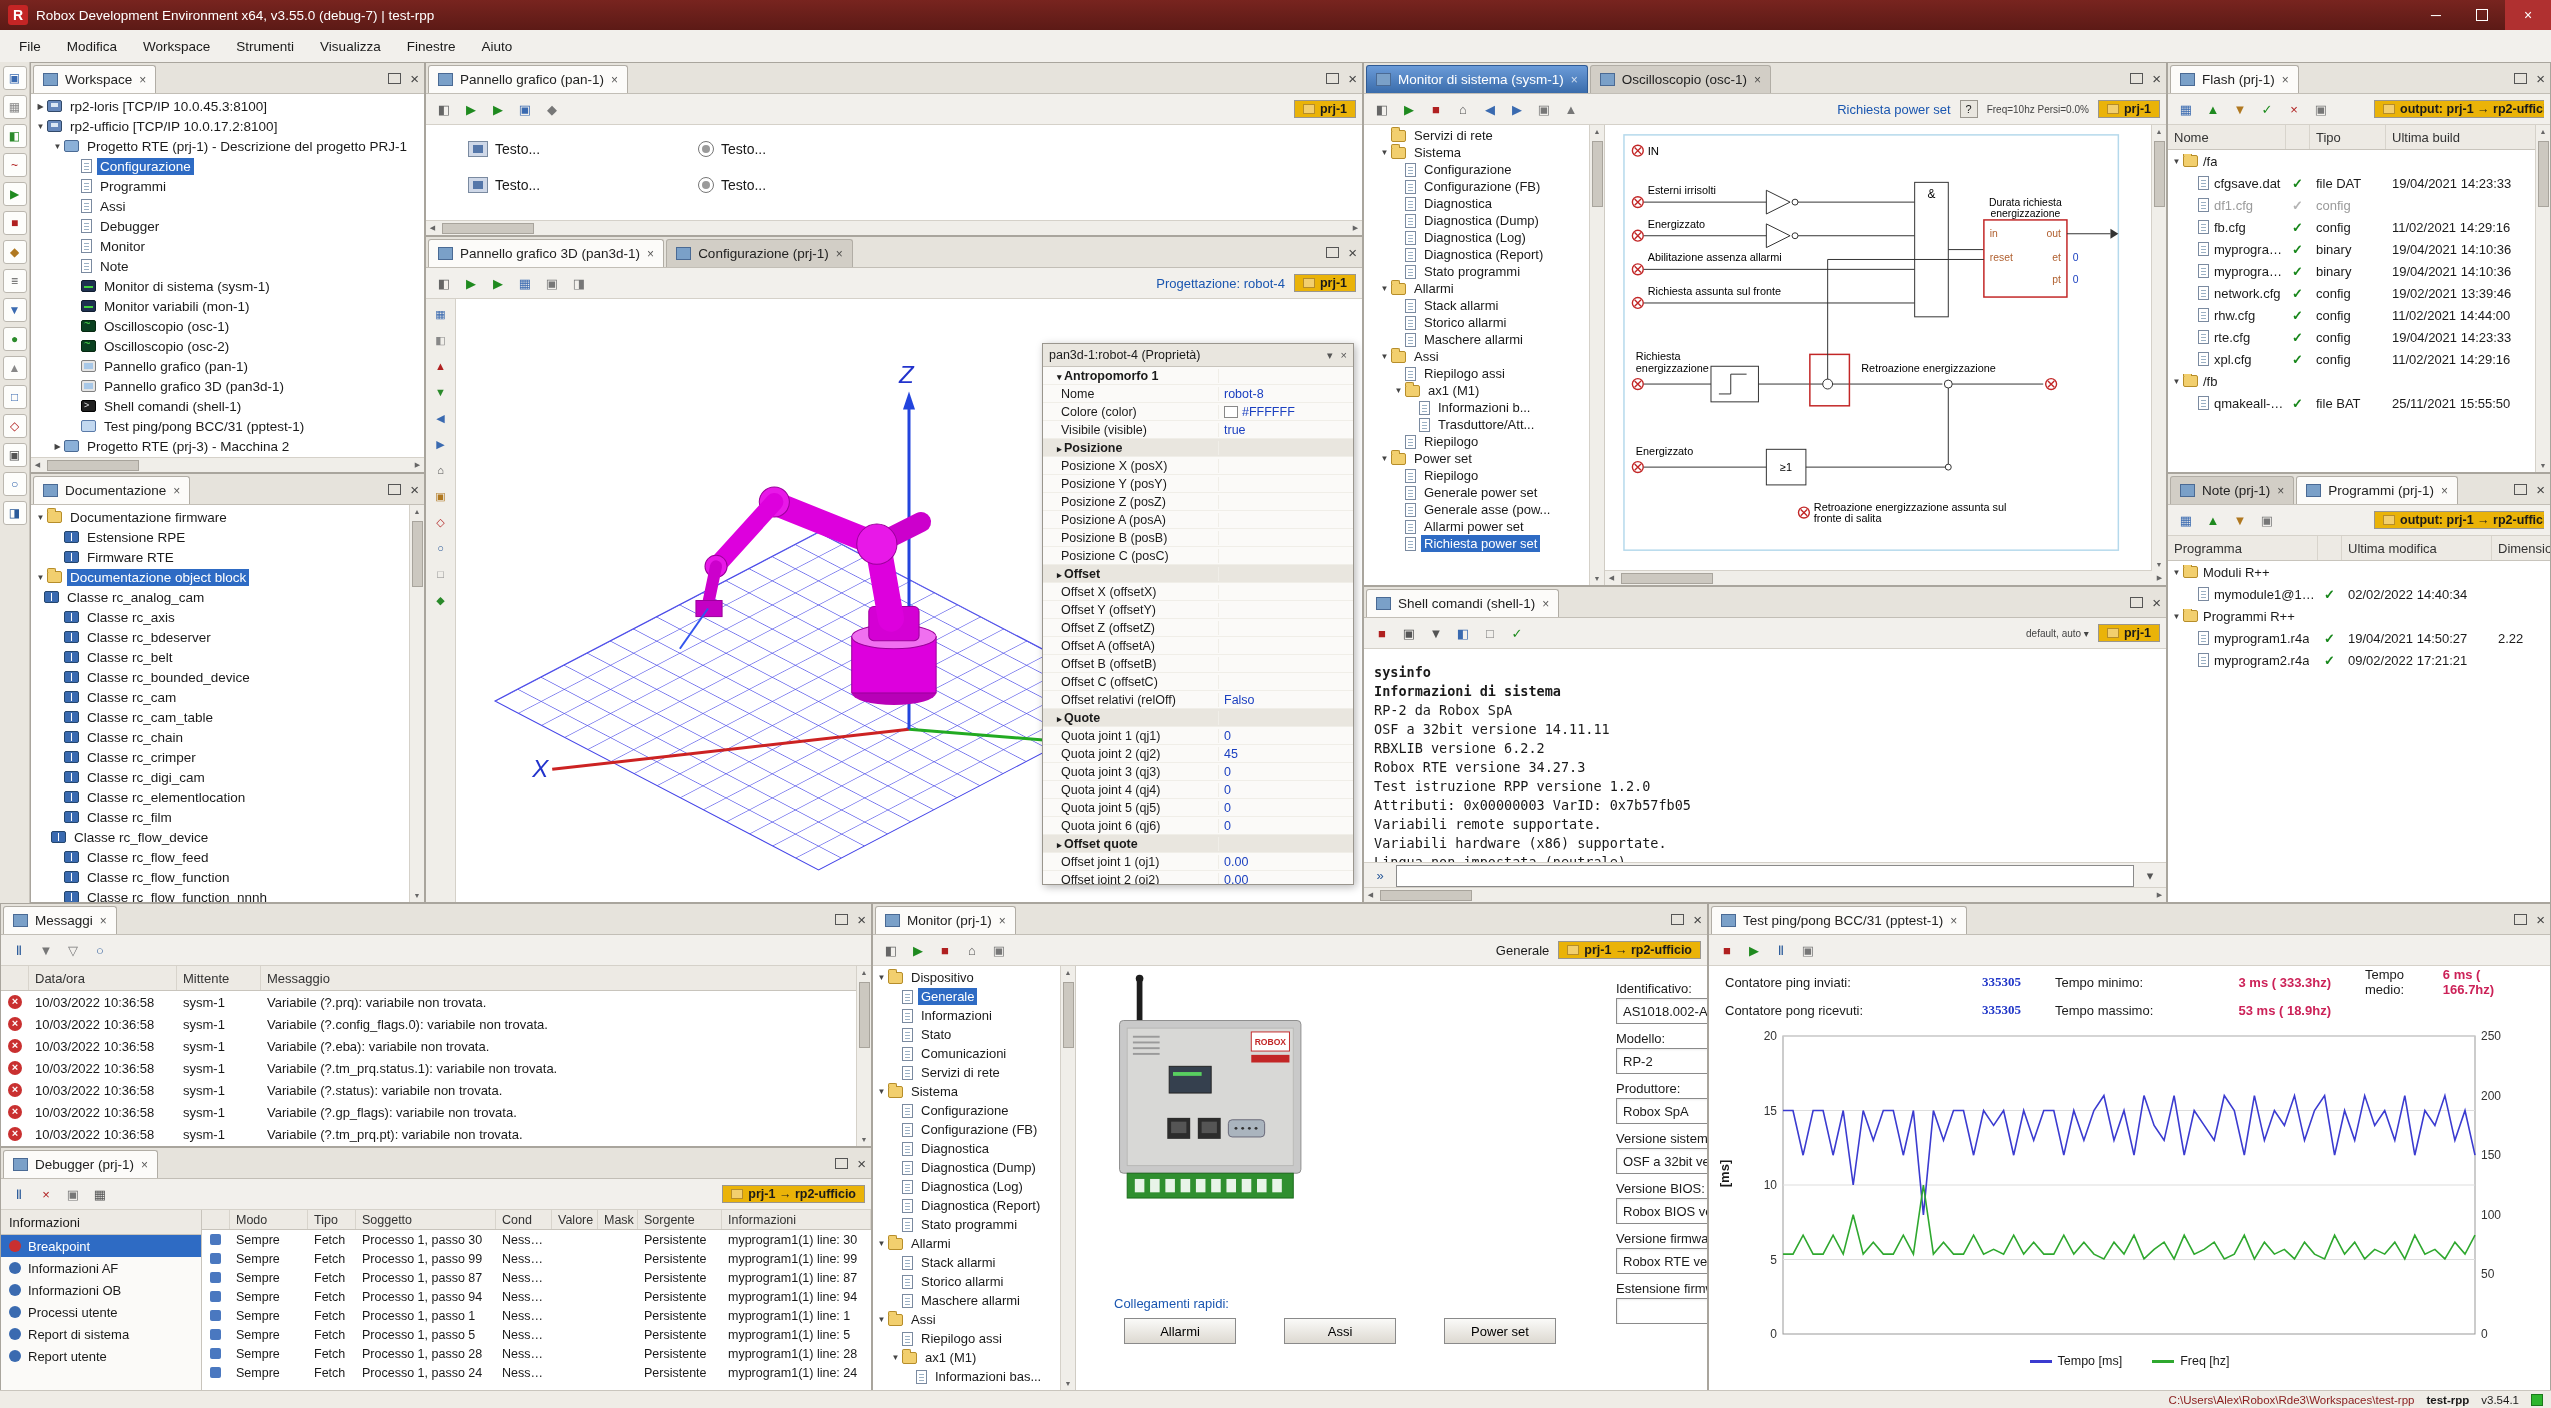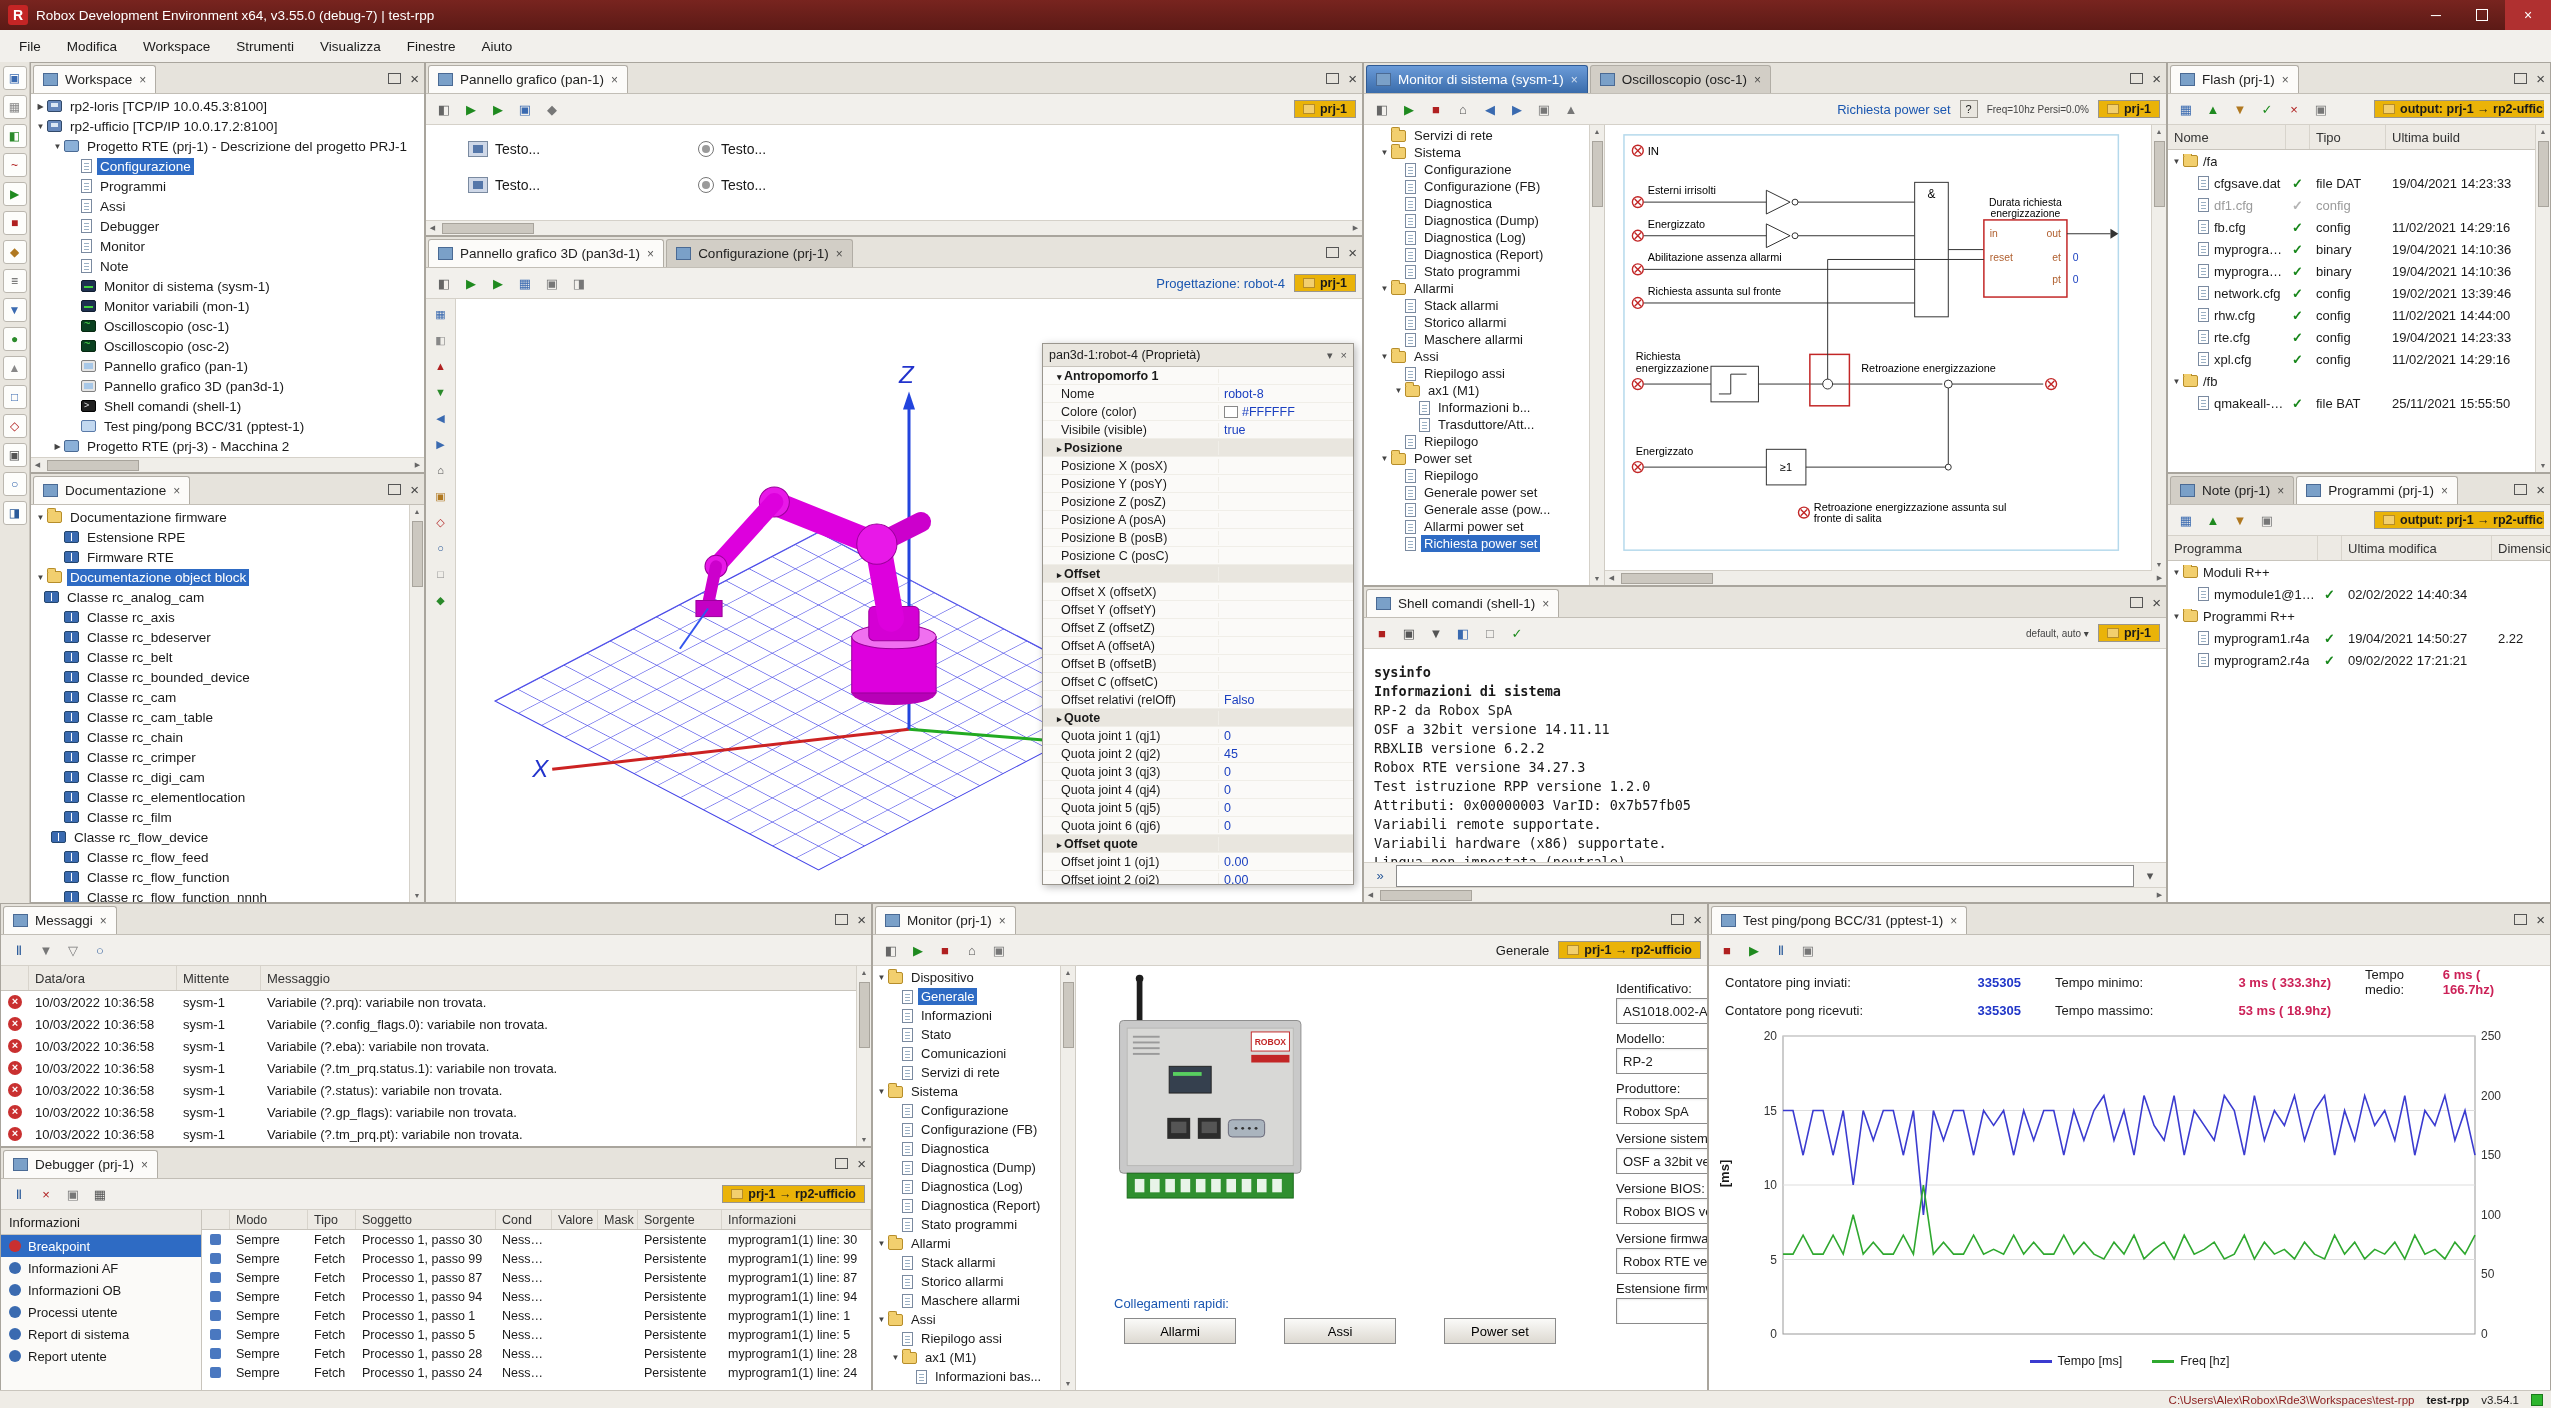--- a/index.html
+++ b/index.html
@@ -159,21 +159,21 @@
   .input{height:24px;border:1px solid #8a8a8a;background:#fff;display:flex;align-items:center;padding:0 6px;font-size:13px;
          box-shadow:inset 1px 1px 2px rgba(0,0,0,.08);}
   .quick-label{position:absolute;left:38px;top:330px;font-size:13px;color:#1a56b0;}
   .quick-row{position:absolute;left:48px;top:352px;display:flex;gap:48px;}
   .btn{height:26px;min-width:112px;border:1px solid #8a8a8a;background:linear-gradient(#fafaf8,#ddd9d1);
        font-size:13px;font-family:"Liberation Sans",sans-serif;}
   
   .stats{position:absolute;left:16px;right:10px;top:4px;display:grid;grid-template-columns:330px 310px 200px;row-gap:4px;}
   .stat{display:flex;padding-right:34px;font-size:13px;align-items:center;height:24px;}
   .stat .sv{margin-left:auto;font-weight:bold;}
-  .sv.blue{color:#2036c8;}
+  .sv.blue{color:#2036c8;font-family:Liberation Serif, serif;}
   .sv.mag{color:#cc2258;}
   .ylab{position:absolute;left:2px;top:200px;transform:rotate(-90deg);font-size:13px;font-weight:bold;}
   .leg{position:absolute;left:0;right:0;top:388px;display:flex;gap:30px;justify-content:center;font-size:12.5px;align-items:center;}
   .litem{display:flex;align-items:center;gap:6px;}
   .dash{width:22px;height:3px;display:inline-block;}
   svg text{font-family:"Liberation Sans",sans-serif;}
 </style>
 </head>
 <body>
 

